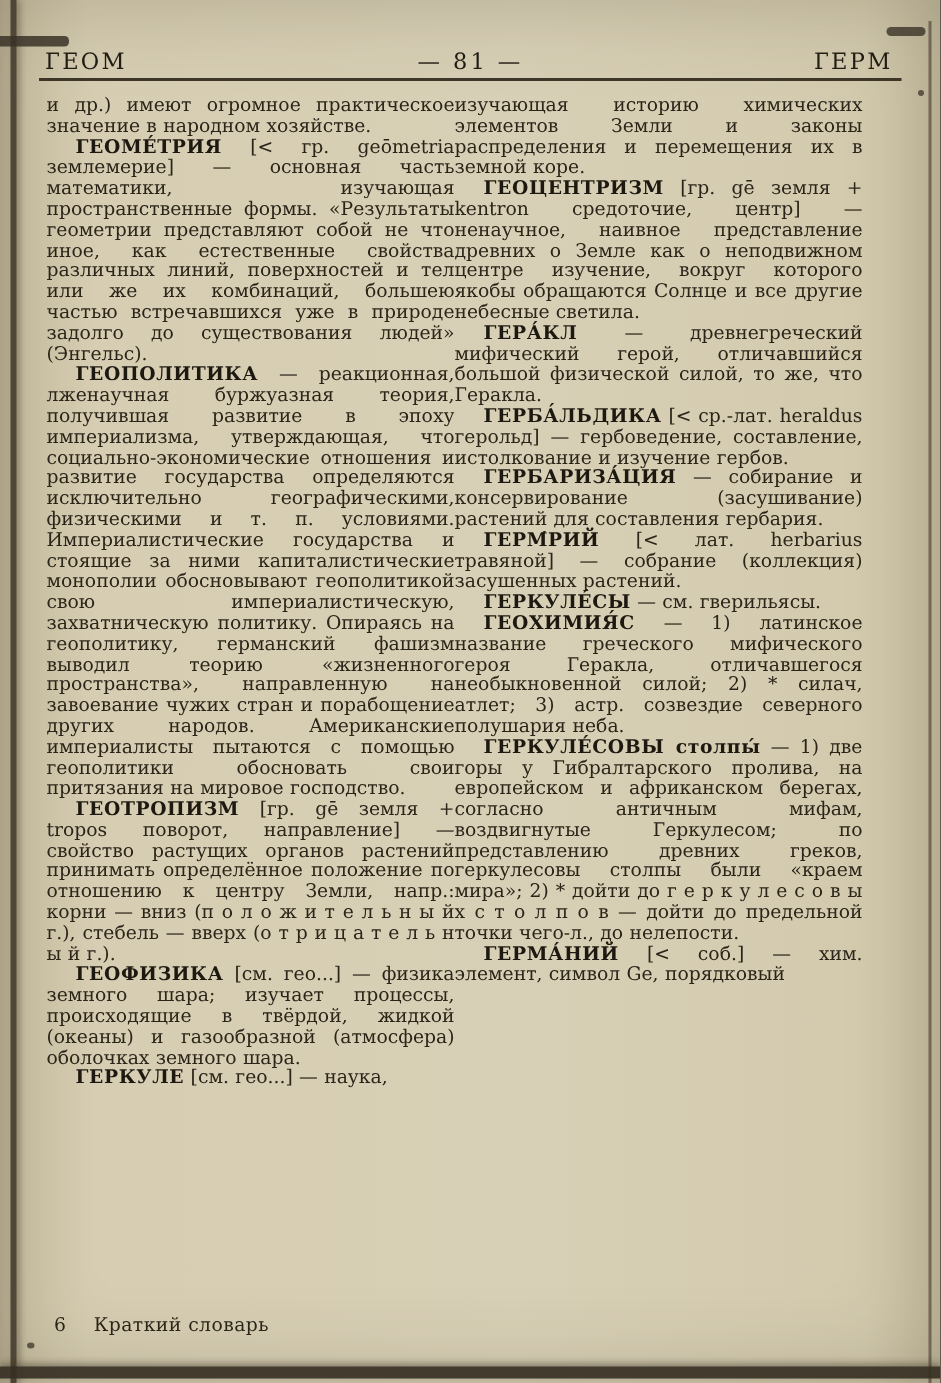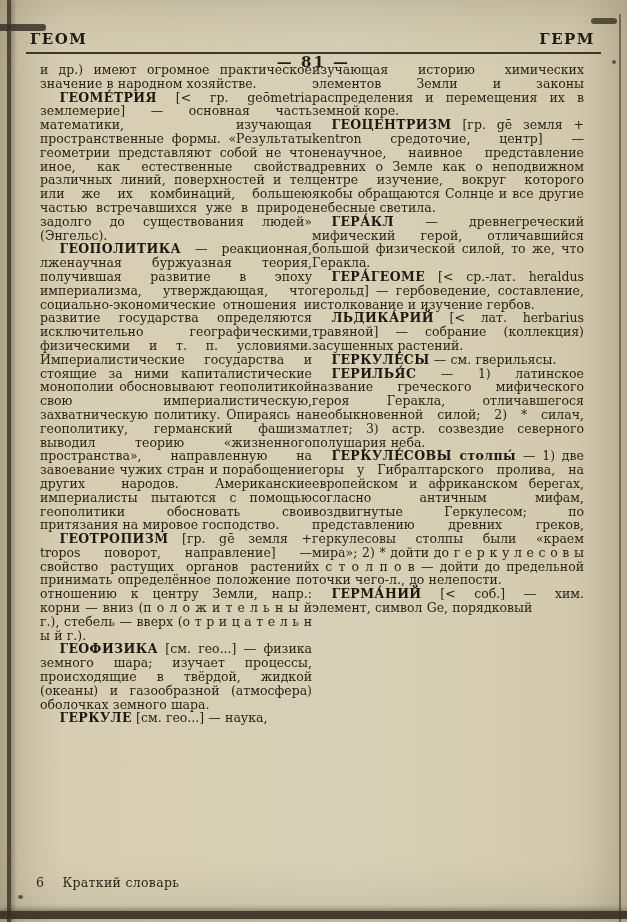--- a/index.html
+++ b/index.html
@@ -21,31 +21,31 @@
   
   .edge-left{position:absolute;left:7px;top:0;bottom:0;width:4px;background:#3e3628;opacity:.85;box-shadow:2px 0 4px rgba(62,54,40,.5);}
   .edge-right{position:absolute;right:6px;top:14px;bottom:0;width:2px;background:#55493a;opacity:.7;}
   .edge-bottom{position:absolute;left:0;right:0;bottom:3px;height:8px;background:#352e22;opacity:.9;box-shadow:0 -2px 5px rgba(53,46,34,.5);}
   .corner-mark-tl{position:absolute;left:0;top:24px;width:46px;height:7px;background:#3a3327;border-radius:0 3px 3px 0;opacity:.85;}
   .corner-mark-tr{position:absolute;right:10px;top:18px;width:26px;height:6px;background:#3a3327;border-radius:3px;opacity:.8;}
   .speck{position:absolute;background:#332c20;border-radius:50%;opacity:.7;}
 
   .header{
     position:absolute;left:30px;right:32px;top:30px;height:20px;
-    display:flex;justify-content:space-between;align-items:flex-start;
-    font-weight:bold;font-size:15px;letter-spacing:1.5px;color:#221d13;gap:38px;
+    display:flex;justify-content:space-between;align-items:flex-end;
+    font-weight:normal;font-size:15px;letter-spacing:1.5px;color:#221d13;gap:38px;
   }
   .header .pageno{letter-spacing:2px;margin-top:23px;}
   .header-rule{
     position:absolute;left:26px;right:26px;top:52px;height:2px;background:#2c261b;opacity:.9;
   }
 
   .columns{
     position:absolute;left:31px;top:63px;width:562px;height:800px;
-    display:flex;justify-content:center;
+    display:flex;
   }
   .col{width:272px;overflow:hidden;hyphens:auto;}
   .entry{
     margin:0;
     text-indent:1.55em;
     text-align:justify;
     font-size:12.5px;
     line-height:13.8px;
     word-spacing:.02em;
   }
@@ -84,24 +84,25 @@
         <p class="entry"><span class="term">ГЕОМЕ́ТРИЯ</span> <span>[&lt; гр. geōmetria землемерие] — основная часть математики, изучающая пространственные формы. «Результаты геометрии представляют собой не что иное, как естественные свойства различных линий, поверхностей и тел или же их комбинаций, большею частью встречавшихся уже в природе задолго до существования людей» (Энгельс).</span></p>
         <p class="entry"><span class="term">ГЕОПОЛИТИКА</span> <span>— реакционная, лженаучная буржуазная теория, получившая развитие в эпоху империализма, утверждающая, что социально-экономические отношения и развитие государства определяются исключительно географическими, физическими и т. п. условиями. Империалистические государства и стоящие за ними капиталистические монополии обосновывают геополитикой свою империалистическую, захватническую политику. Опираясь на геополитику, германский фашизм выводил теорию «жизненного пространства», направленную на завоевание чужих стран и порабощение других народов. Американские империалисты пытаются с помощью геополитики обосновать свои притязания на мировое господство.</span></p>
         <p class="entry"><span class="term">ГЕОТРОПИЗМ</span> <span>[гр. gē земля + tropos поворот, направление] — свойство растущих органов растений принимать определённое положение по отношению к центру Земли, напр.: корни — вниз (п о л о ж и т е л ь н ы й  г.), стебель — вверх (о т р и ц а т е л ь н ы й  г.).</span></p>
         <p class="entry"><span class="term">ГЕОФИЗИКА</span> <span>[см. гео...] — физика земного шара; изучает процессы, происходящие в твёрдой, жидкой (океаны) и газообразной (атмосфера) оболочках земного шара.</span></p>
         <p class="entry"><span class="term">ГЕРКУЛЕ</span> <span>[см. гео...] — наука,</span></p>
       </div>
     <div class="col" id="col-right">
         <p class="entry cont"><span>изучающая историю химических элементов Земли и законы распределения и перемещения их в земной коре.</span></p>
         <p class="entry"><span class="term">ГЕОЦЕНТРИЗМ</span> <span>[гр. gē земля + kentron средоточие, центр] — ненаучное, наивное представление древних о Земле как о неподвижном центре изучение, вокруг которого якобы обращаются Солнце и все другие небесные светила.</span></p>
         <p class="entry"><span class="term">ГЕРА́КЛ</span> <span>— древнегреческий мифический герой, отличавшийся большой физической силой, то же, что Геракла.</span></p>
-        <p class="entry"><span class="term">ГЕРА́ГЕОМЕ</span> <span>[&lt; ср.-лат. heraldus герольд] — гербоведение, составление, истолкование и изучение гербов.</span></p>
-        <p class="entry"><span class="term">ЛЬДИКА́РИЙ</span> <span>[&lt; лат. herbarius травяной] — собрание (коллекция) засушенных растений.</span></p>
+        <p class="entry"><span class="term">ГЕРБА́ЛЬДИКА</span> <span>[&lt; ср.-лат. heraldus герольд] — гербоведение, составление, истолкование и изучение гербов.</span></p>
+        <p class="entry"><span class="term">ГЕРБАРИЗА́ЦИЯ</span> <span>— собирание и консервирование (засушивание) растений для составления гербария.</span></p>
+        <p class="entry"><span class="term">ГЕРМ́РИЙ</span> <span>[&lt; лат. herbarius травяной] — собрание (коллекция) засушенных растений.</span></p>
         <p class="entry"><span class="term">ГЕРКУЛЕ́СЫ</span> <span>— см. гверильясы.</span></p>
-        <p class="entry"><span class="term">ГЕРИЛЬЯ́С</span> <span>— 1) латинское название греческого мифического героя Геракла, отличавшегося необыкновенной силой; 2) * силач, атлет; 3) астр. созвездие северного полушария неба.</span></p>
+        <p class="entry"><span class="term">ГЕОХИМИЯ́С</span> <span>— 1) латинское название греческого мифического героя Геракла, отличавшегося необыкновенной силой; 2) * силач, атлет; 3) астр. созвездие северного полушария неба.</span></p>
         <p class="entry"><span class="term">ГЕРКУЛЕ́СОВЫ столпы́</span> <span>— 1) две горы у Гибралтарского пролива, на европейском и африканском берегах, согласно античным мифам, воздвигнутые Геркулесом; по представлению древних греков, геркулесовы столпы были «краем мира»; 2) * дойти до г е р к у л е с о в ы х  с т о л п о в — дойти до предельной точки чего-л., до нелепости.</span></p>
         <p class="entry"><span class="term">ГЕРМА́НИЙ</span> <span>[&lt; соб.] — хим. элемент, символ Ge, порядковый</span></p>
       </div>
   </div>
 
   <div class="footer">
     <span class="sig">6</span>
     <span>Краткий словарь</span>
   </div>
 

